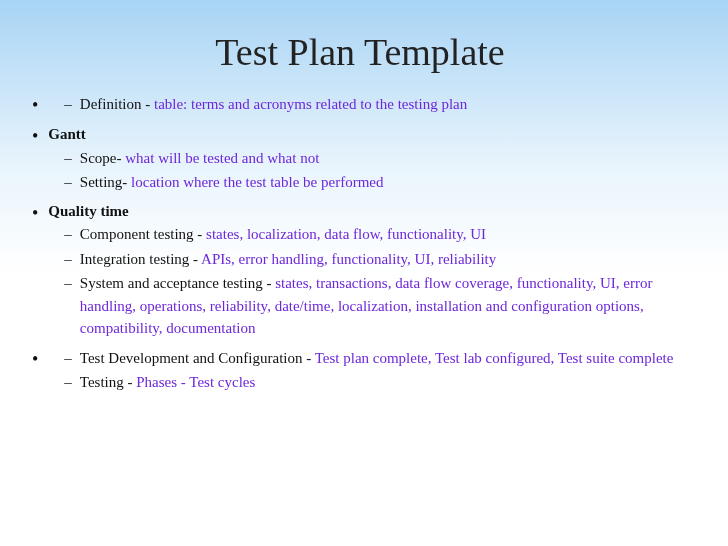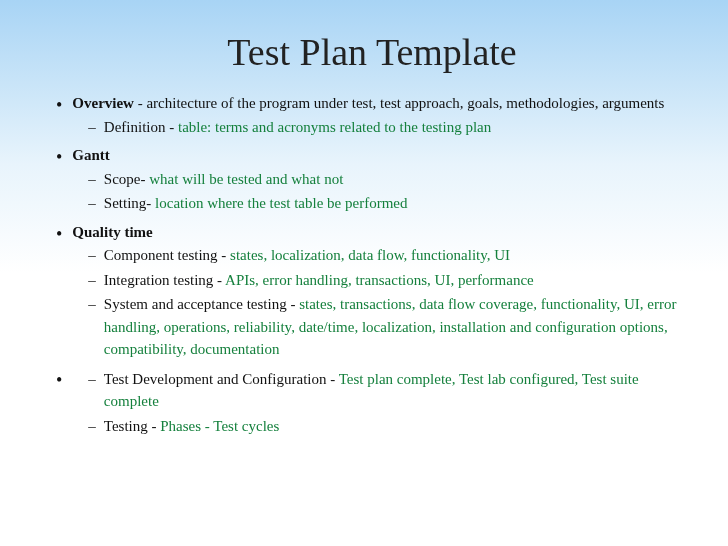--- a/index.html
+++ b/index.html
@@ -12,21 +12,21 @@
       width: 728px;
       height: 546px;
       background: linear-gradient(to bottom, #a8d4f5 0%, #c8e4f8 15%, #e8f4fc 30%, #ffffff 50%);
       font-family: 'Times New Roman', Times, serif;
       overflow: hidden;
     }
 
     .slide {
       width: 728px;
       height: 546px;
-      padding: 20px 40px 20px 56px;
+      padding: 20px 40px 20px 32px;
       display: flex;
       flex-direction: column;
       align-items: center;
     }
 
     .title {
       text-align: center;
       font-size: 38px;
       font-weight: normal;
       color: #222;
@@ -88,35 +88,34 @@
       flex-shrink: 0;
       font-size: 15px;
       color: #111;
     }
 
     .sub-content {
       flex: 1;
     }
 
     .colored {
-      color: #15803d;
+      color: #6d28d9;
     }
   </style>
 </head>
 <body>
 
 <div class="slide">
   <h1 class="title">Test Plan Template</h1>
   <div class="content">
     <ul class="main-list">
 
       <li>
         <span class="bullet">•</span>
         <div class="item-content">
-          <span><strong>Overview</strong> - architecture of the program under test, test approach, goals, methodologies, arguments</span>
           <ul class="sub-list">
             <li>
               <span class="dash">–</span>
               <span class="sub-content">Definition - <span class="colored">table: terms and acronyms related to the testing plan</span></span>
             </li>
           </ul>
         </div>
       </li>
 
       <li>
@@ -140,21 +139,21 @@
         <span class="bullet">•</span>
         <div class="item-content">
           <span><strong>Quality time</strong></span>
           <ul class="sub-list">
             <li>
               <span class="dash">–</span>
               <span class="sub-content">Component testing - <span class="colored">states, localization, data flow, functionality, UI</span></span>
             </li>
             <li>
               <span class="dash">–</span>
-              <span class="sub-content">Integration testing - <span class="colored">APIs, error handling, transactions, UI, performance</span></span>
+              <span class="sub-content">Integration testing - <span class="colored">APIs, error handling, functionality, UI, reliability</span></span>
             </li>
             <li style="align-items: flex-start;">
               <span class="dash">–</span>
               <span class="sub-content">System and acceptance testing - <span class="colored">states, transactions, data flow coverage, functionality, UI, error handling, operations, reliability, date/time, localization,  installation and configuration options, compatibility, documentation</span></span>
             </li>
           </ul>
         </div>
       </li>
 
       <li>

